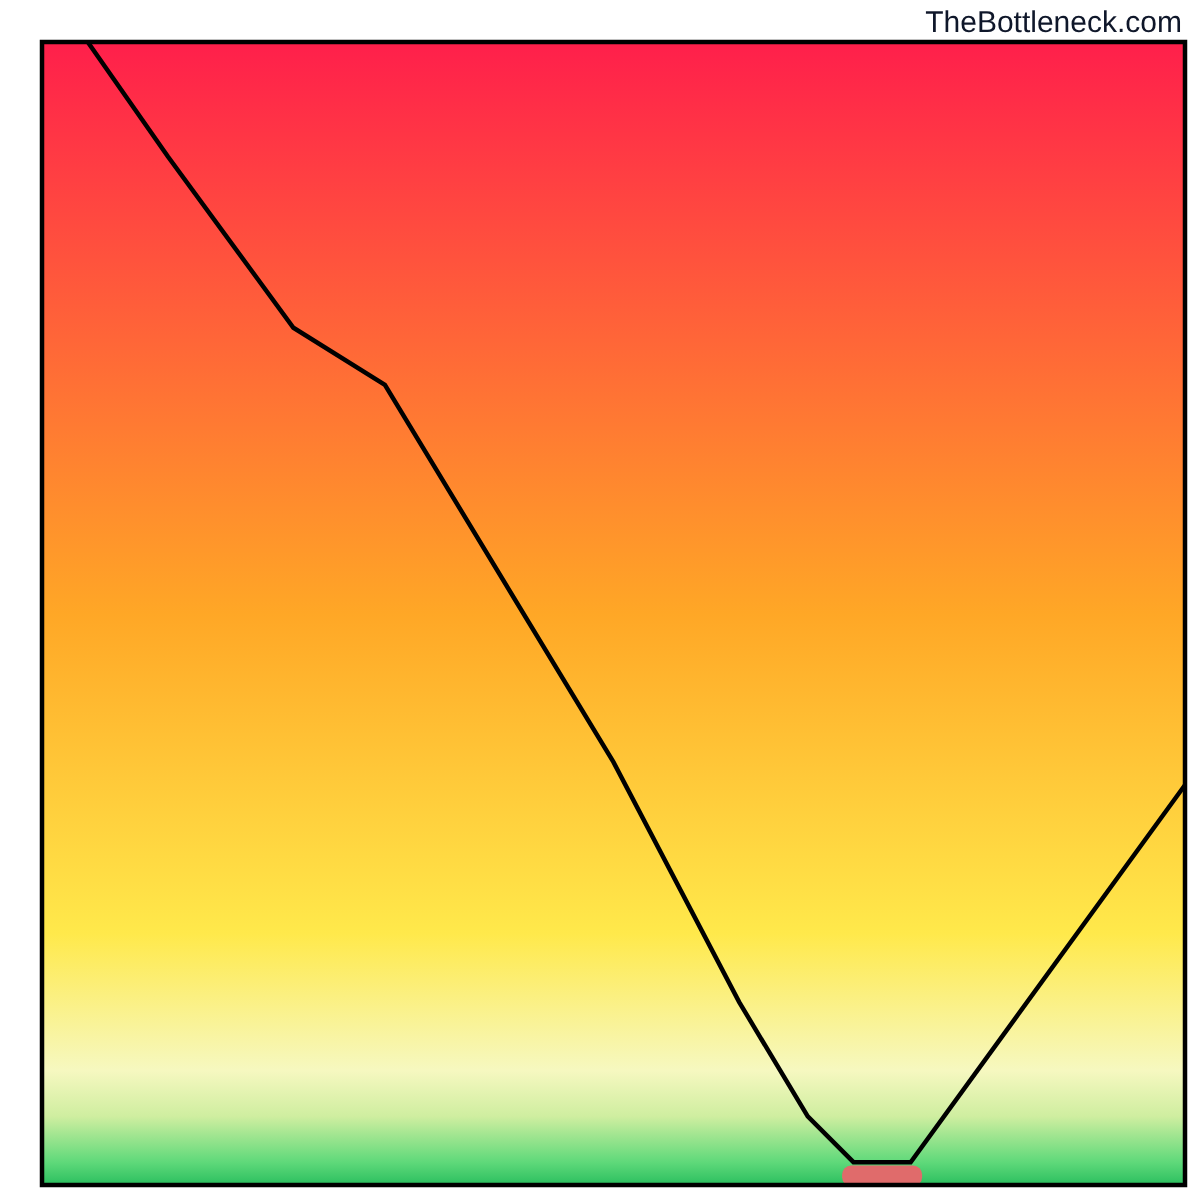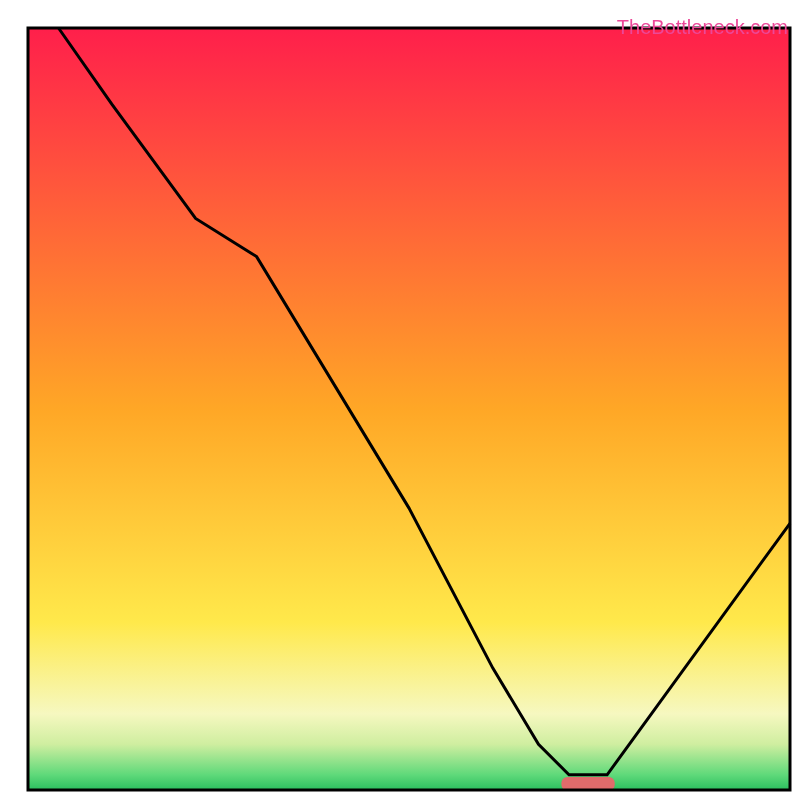--- a/index.html
+++ b/index.html
@@ -11,25 +11,25 @@
     font-family: Arial, sans-serif;
     overflow: hidden;
   }
   .container {
     position: relative;
     width: 800px;
     height: 800px;
   }
   .watermark {
     position: absolute;
-    top: 16px;
+    top: 4px;
     right: 12px;
     font-size: 20px;
     font-weight: 500;
-    color: #ec4899;
+    color: #0f172a;
     z-index: 10;
   }
   svg.chart {
     position: absolute;
     top: 0;
     left: 0;
   }
 </style>
 </head>
 <body>

